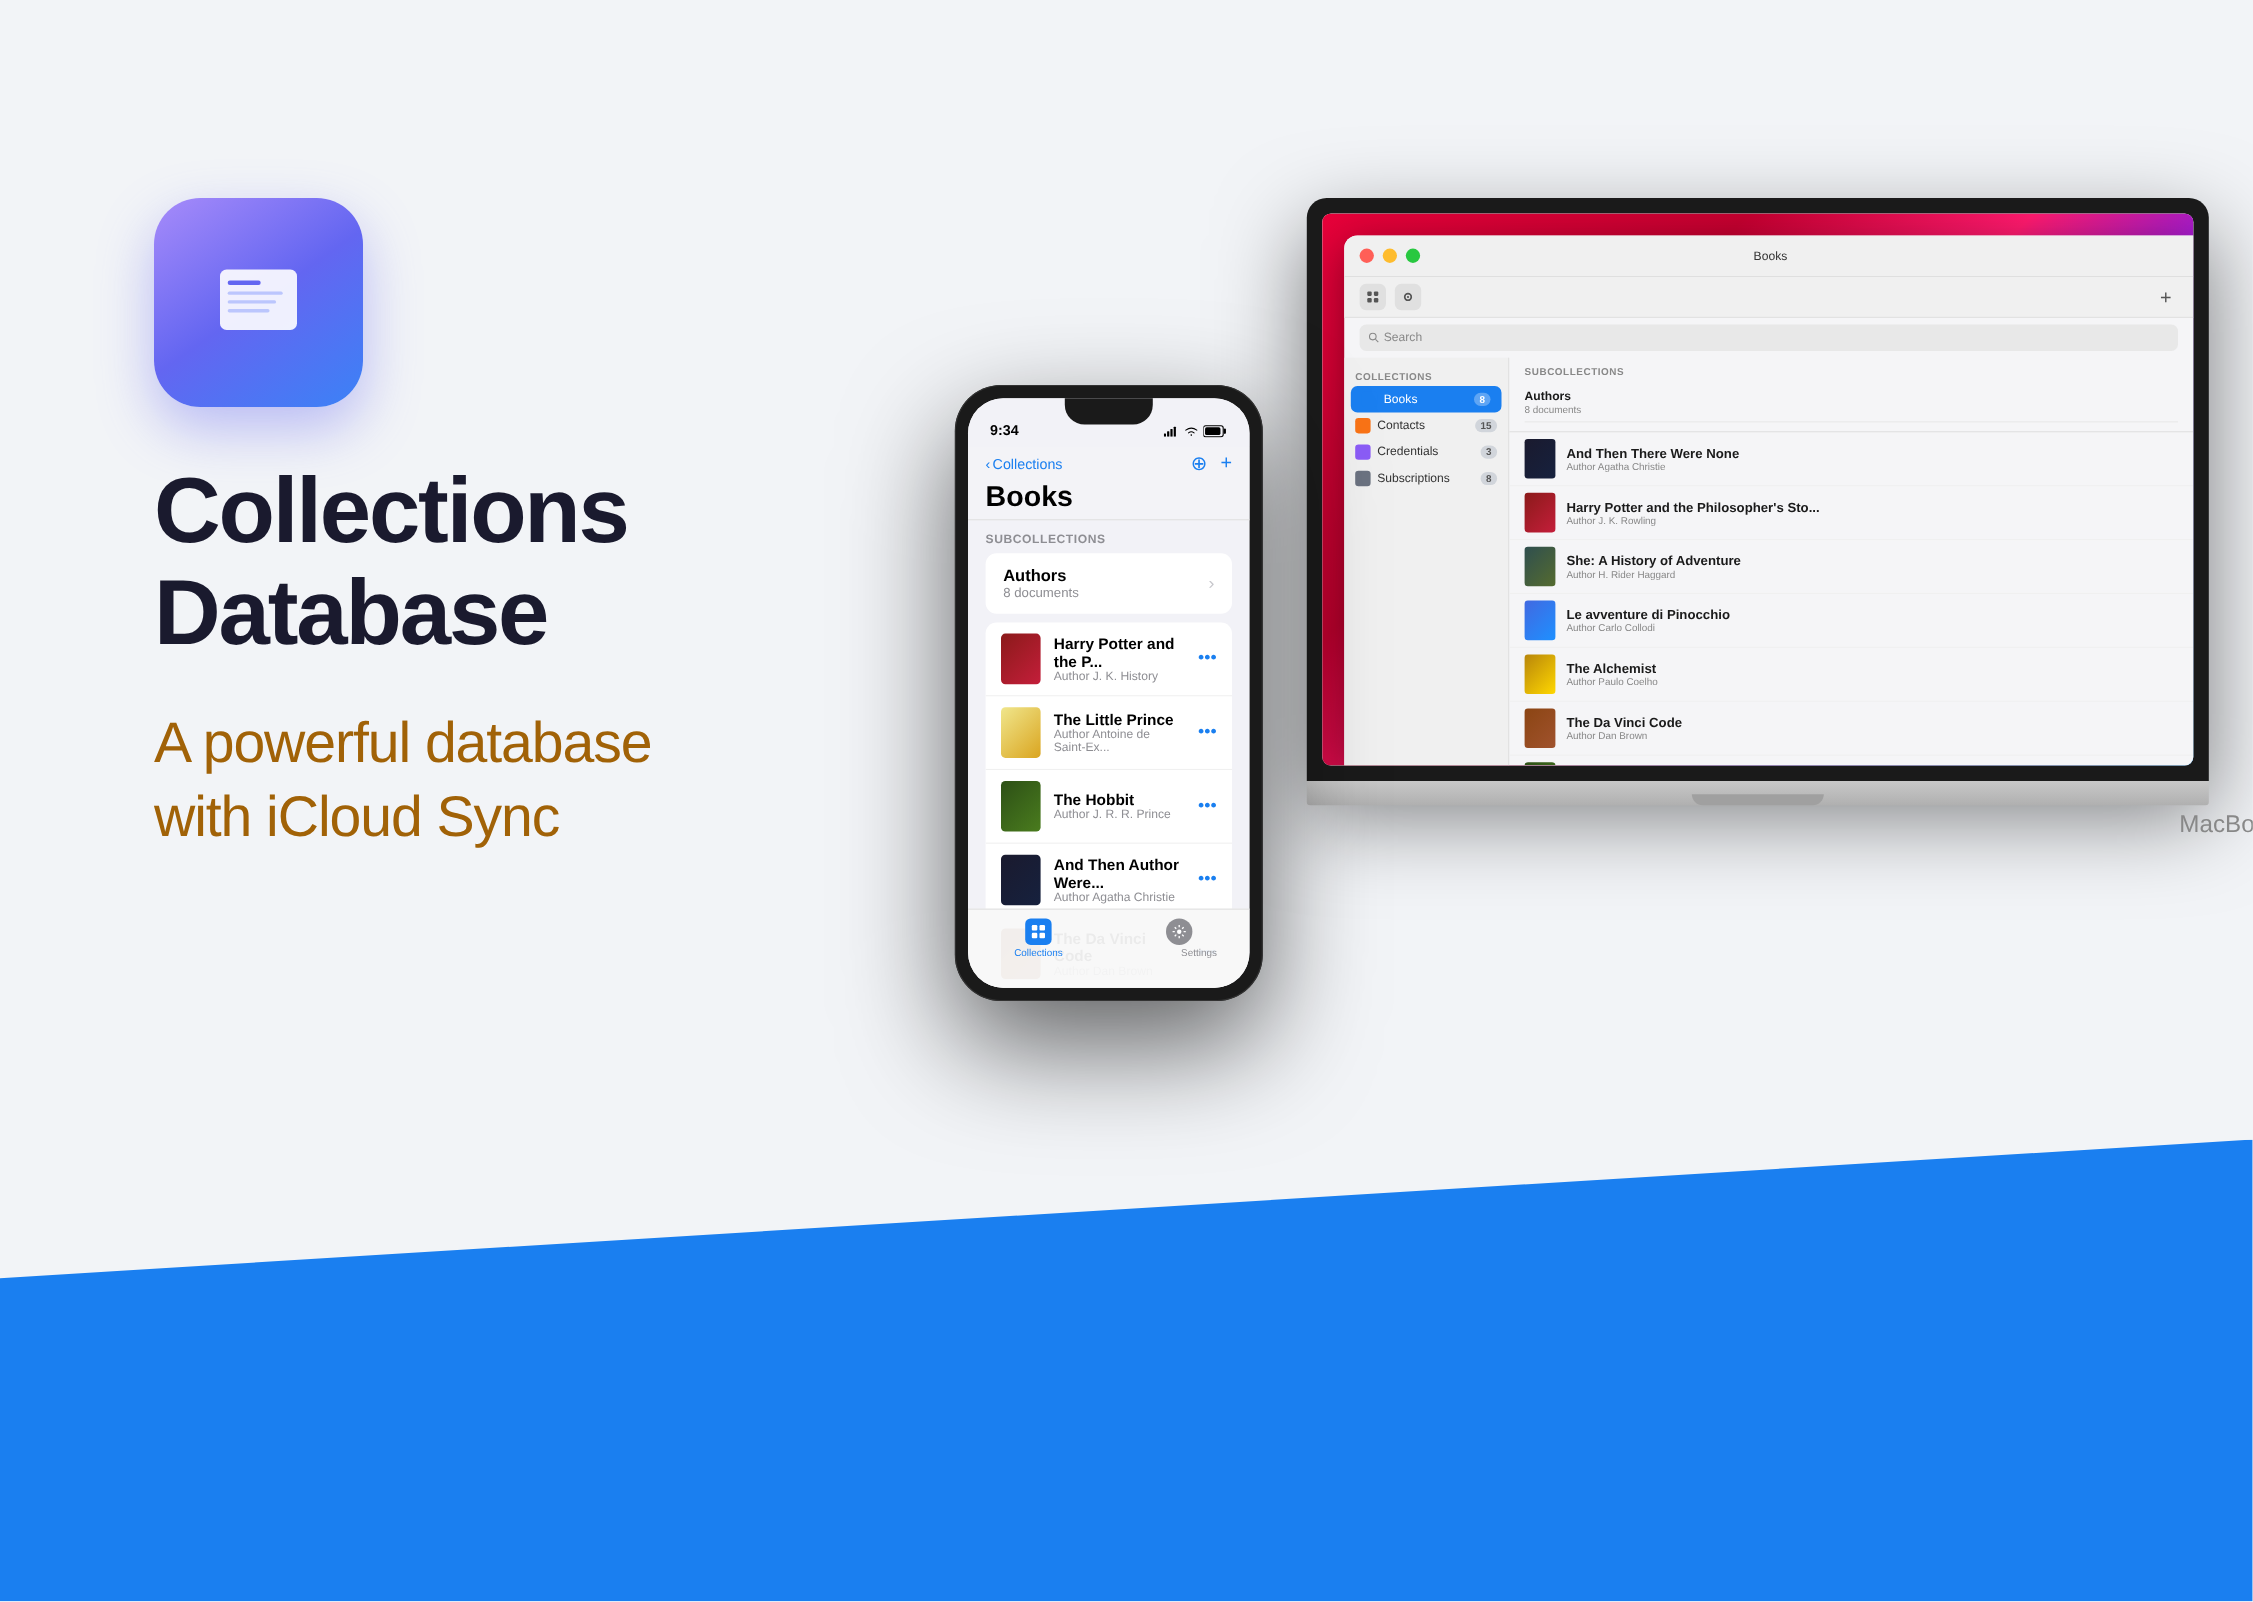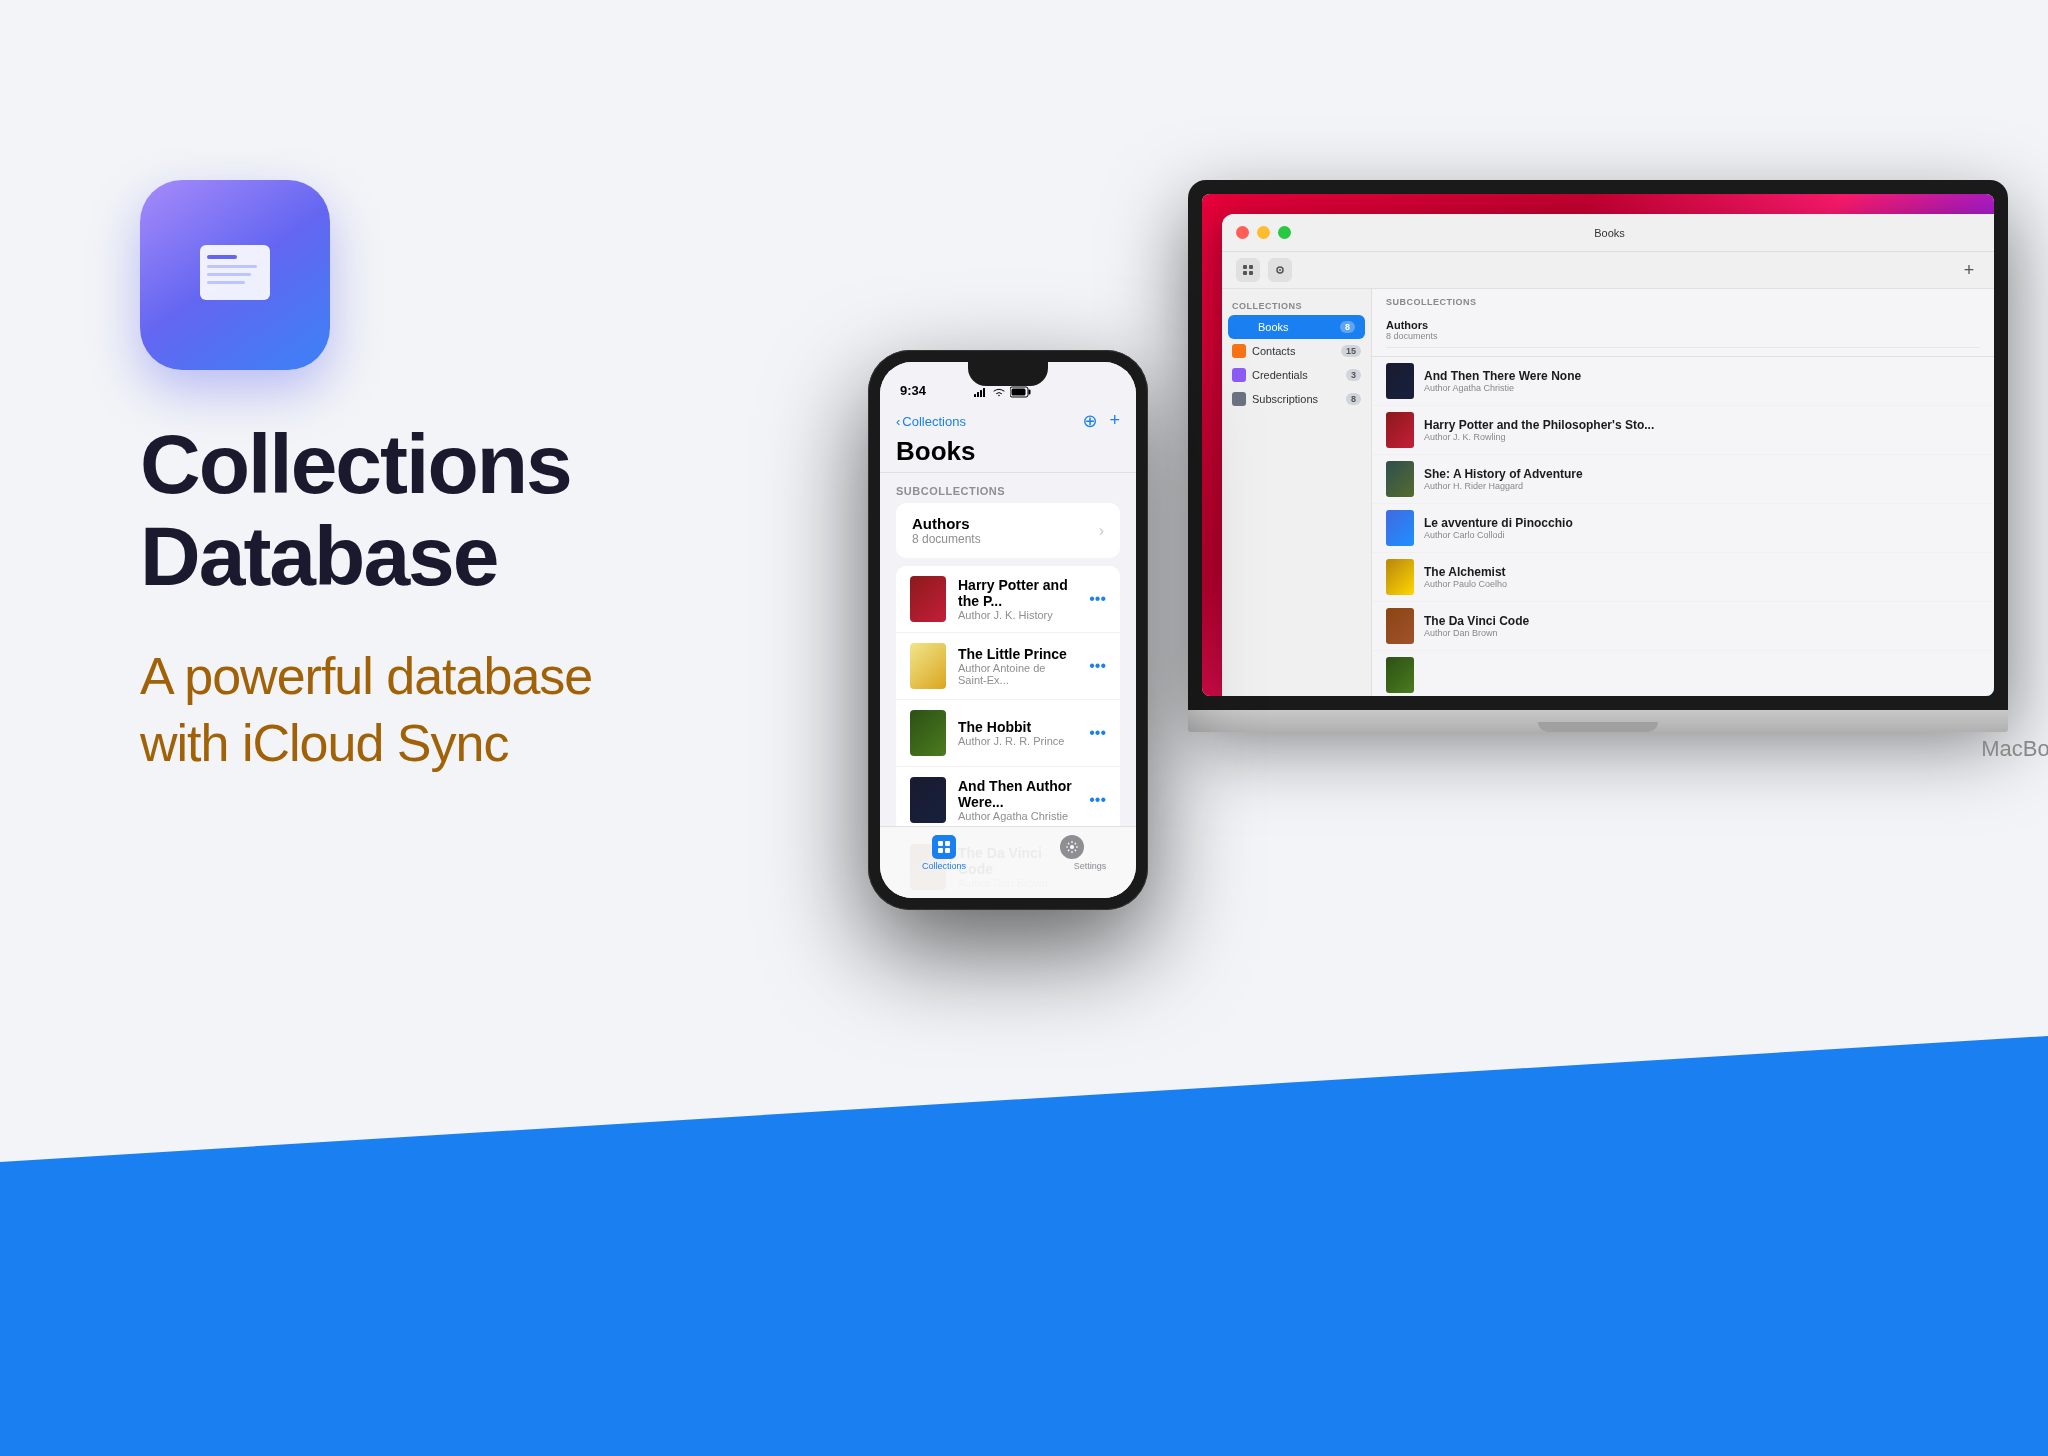--- a/index.html
+++ b/index.html
@@ -404,21 +404,21 @@
       position: relative;
     }
 
     
     .ios-statusbar {
       height: 44px;
       background: #f2f2f7;
       display: flex;
       align-items: flex-end;
       padding: 0 20px 8px;
-      justify-content: flex-start;
+      justify-content: space-between;
       gap: 48px;
     }
 
     .ios-time {
       font-size: 13px;
       font-weight: 600;
       color: #000;
     }
 
     .ios-status-icons {
@@ -661,20 +661,27 @@
             </div>
             <div class="mac-toolbar-btn">
               <svg width="12" height="12" viewBox="0 0 12 12">
                   <circle cx="6" cy="6" r="3" stroke="#555" stroke-width="1.5" fill="none"></circle>
                   <circle cx="6" cy="6" r="1" fill="#555"></circle>
                 </svg>
             </div>
             <button class="mac-add-btn">+</button>
           </div>
 
+          <div class="mac-search">
+            <svg width="10" height="10" viewBox="0 0 10 10">
+                <circle cx="4" cy="4" r="3" stroke="#888" stroke-width="1" fill="none"></circle>
+                <line x1="6.5" y1="6.5" x2="9" y2="9" stroke="#888" stroke-width="1"></line>
+              </svg>
+            <span class="mac-search-text">Search</span>
+          </div>
 
           <div class="mac-content">
 
             <div class="mac-sidebar">
               <div class="mac-sidebar-label">Collections</div>
 
               <div class="mac-sidebar-item active">
                 <div class="sidebar-icon blue"></div>
                 <span>Books</span>
                 <span class="sidebar-count">8</span>

